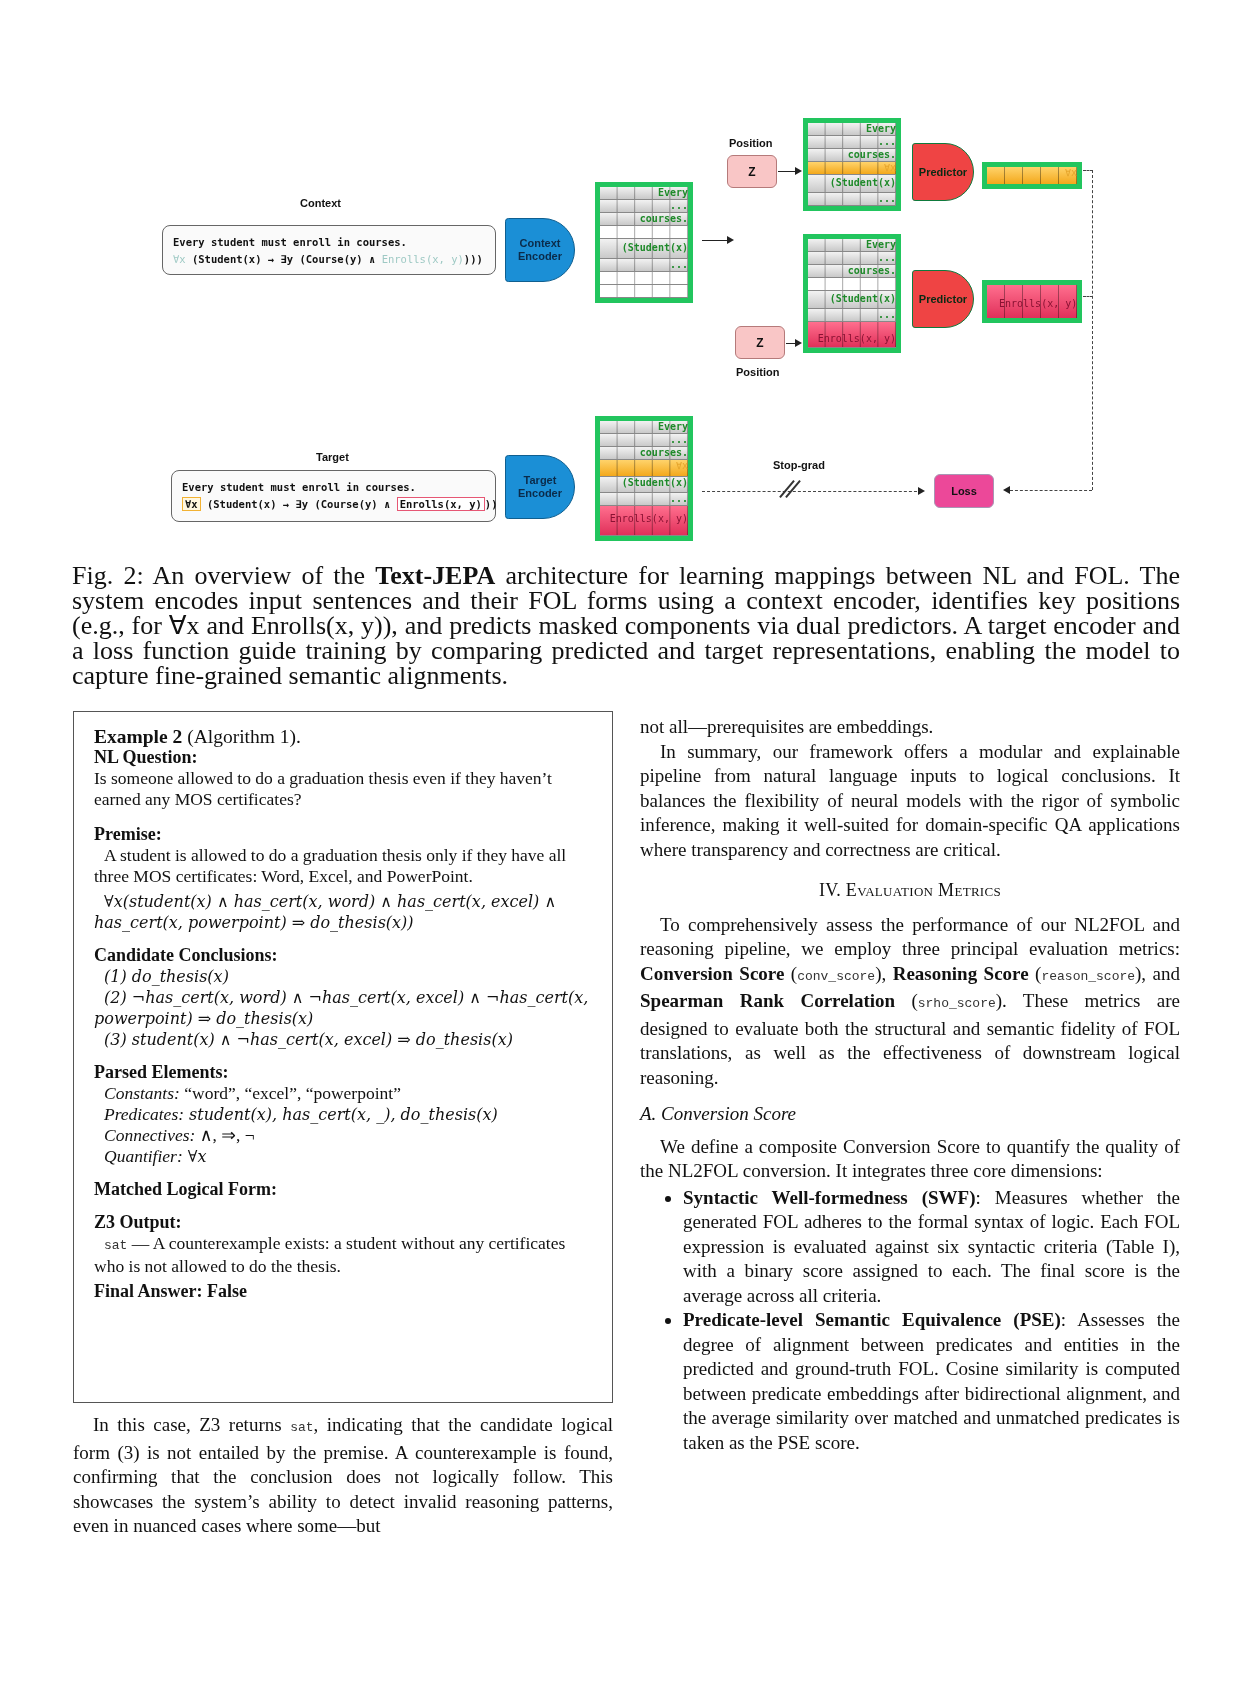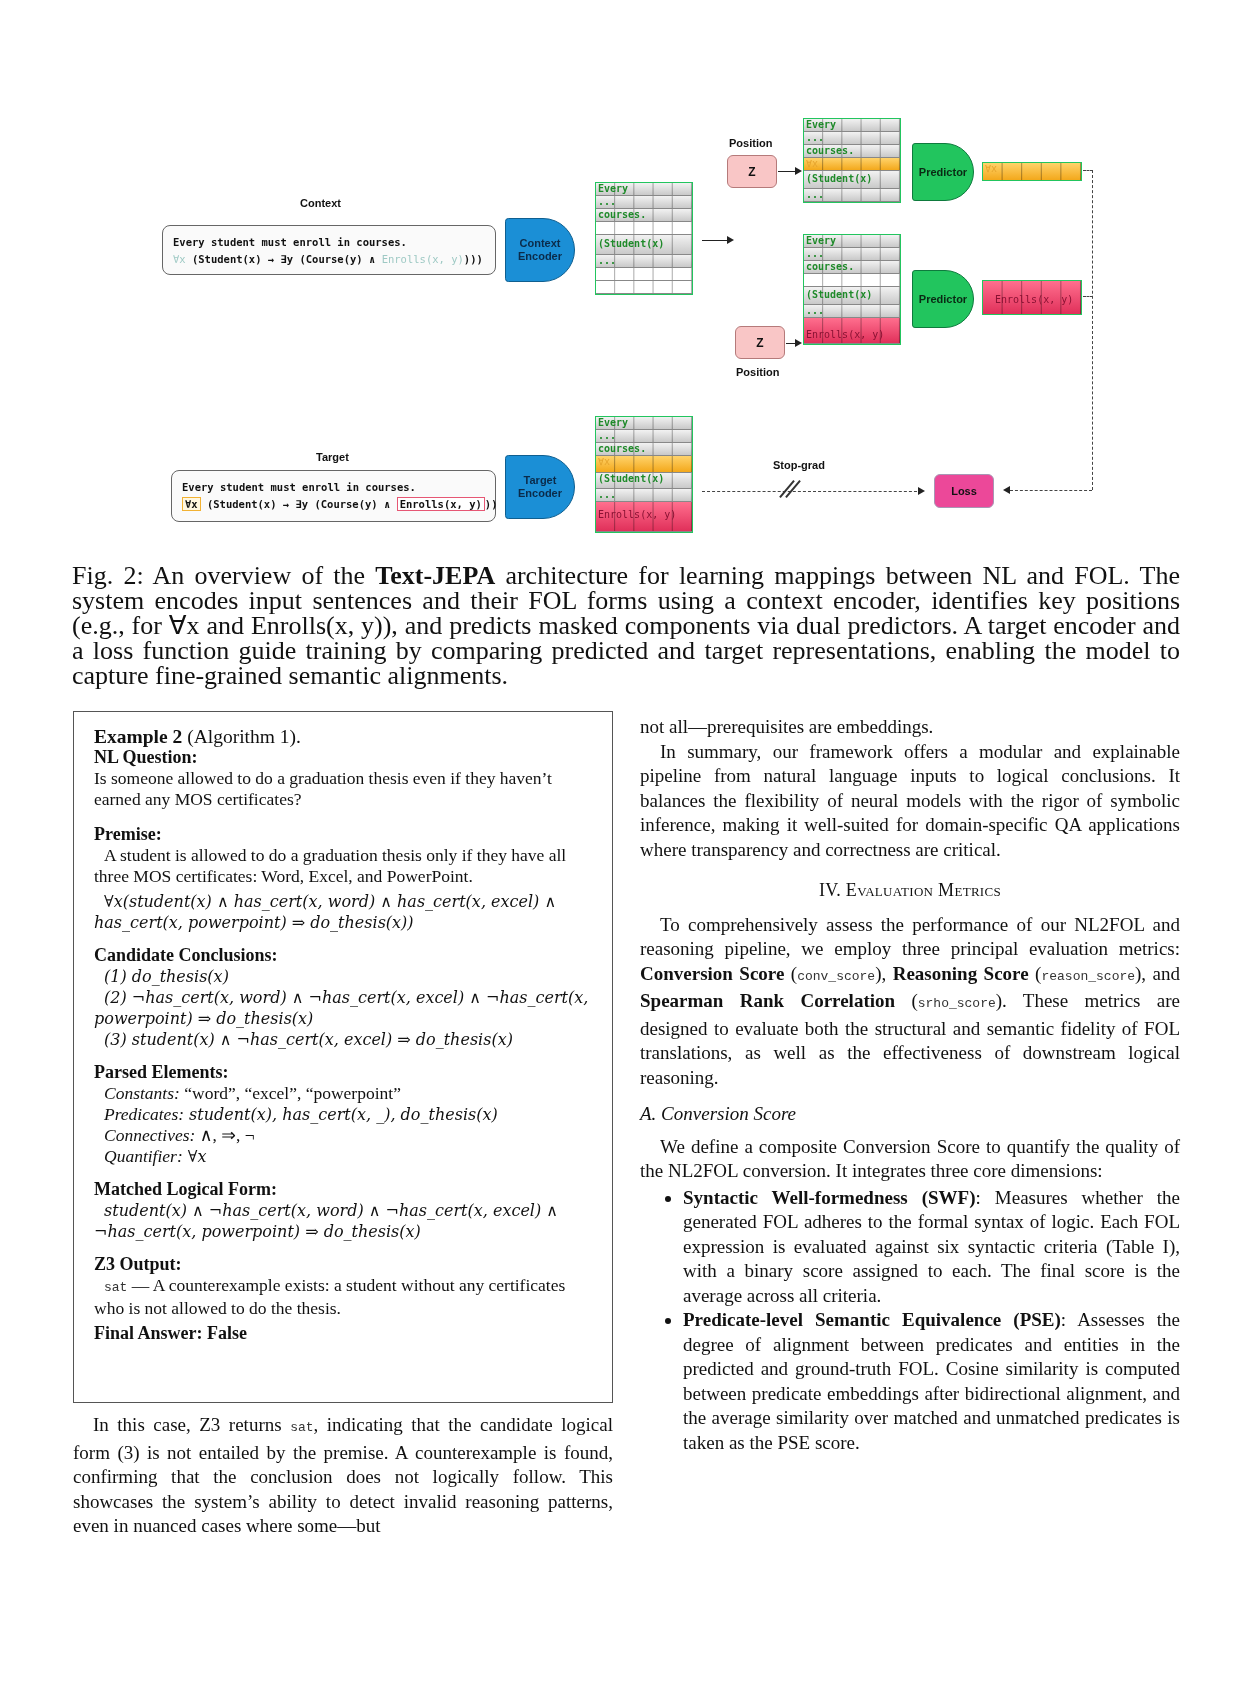--- a/index.html
+++ b/index.html
@@ -5,24 +5,24 @@
   html, body { margin:0; padding:0; background:#ffffff; }
   body { width:1253px; height:1699px; position:relative; overflow:hidden; font-family:"Liberation Serif", serif; color:#111; }
   .abs { position:absolute; }
   
   .dlabel { font-family:"Liberation Sans", sans-serif; font-weight:bold; font-size:11px; color:#111; }
   .textbox { border:1.5px solid #666; border-radius:8px; background:#fafafa; font-family:"DejaVu Sans Mono", monospace; font-weight:bold; font-size:10.5px; padding:8px 10px; box-sizing:border-box; line-height:17px; white-space:nowrap; }
   .muted { color:#9ec9c4; font-weight:normal; }
   .hl-orange { border:1.5px solid #f2b233; background:#fff7e0; padding:0 2px; }
   .hl-red { border:1.5px solid #e65774; background:#fff; padding:0 2px; }
   .encoder { background:#1b8fd6; border:1.5px solid #0f5f90; border-radius:4px 38px 38px 4px; font-family:"Liberation Sans", sans-serif; font-weight:bold; font-size:11px; color:#0b2b4a; display:flex; align-items:center; justify-content:center; text-align:center; line-height:13px; box-sizing:border-box; }
-  .predictor { background:#22c55e; border:1.5px solid #0e7a3d; border-radius:4px 38px 38px 4px; font-family:"Liberation Sans", sans-serif; font-weight:bold; font-size:11px; color:#0a2a14; display:flex; align-items:center; justify-content:center; box-sizing:border-box; }
+  .predictor { background:#ef4444; border:1.5px solid #0e7a3d; border-radius:4px 38px 38px 4px; font-family:"Liberation Sans", sans-serif; font-weight:bold; font-size:11px; color:#0a2a14; display:flex; align-items:center; justify-content:center; box-sizing:border-box; }
   .zbox { background:#f9c6c6; border:1.5px solid #b57a7a; border-radius:6px; font-family:"Liberation Sans", sans-serif; font-weight:bold; font-size:12px; display:flex; align-items:center; justify-content:center; box-sizing:border-box; }
   .lossbox { background:#ec4899; border:1.5px solid #a896b4; border-radius:6px; font-family:"Liberation Sans", sans-serif; font-weight:bold; font-size:11px; display:flex; align-items:center; justify-content:center; box-sizing:border-box; }
-  .grid { border:1px solid #22c55e; box-sizing:border-box; }
+  .grid { border:5px solid #22c55e; box-sizing:border-box;text-align:right; }
   .row { height:13px; position:relative; border-bottom:1px solid #888; box-sizing:border-box; font-family:"DejaVu Sans Mono", monospace; font-size:10px; line-height:12px; padding-left:2px; white-space:nowrap; overflow:hidden; }
   .row.gray { background:linear-gradient(#f2f2f2,#c9c9c9); color:#1f8a2a; font-weight:bold; }
   .row.white { background:#ffffff; }
   .row.orange { background:linear-gradient(#ffd36b,#f3a81b); color:#e6a52d; }
   .row.red { background:linear-gradient(#ff6f8e,#e0305a); color:#8a1233; }
   .row .cols { position:absolute; inset:0; background-image:linear-gradient(to right, rgba(0,0,0,0.35) 1px, transparent 1px); background-size:20% 100%; background-position:-1px 0; pointer-events:none; }
   .row .t { position:relative; }
   .arrow { position:absolute; height:0; border-top:1.5px solid #222; }
   .arrow::after { content:""; position:absolute; right:-2px; top:-5px; border-left:7px solid #222; border-top:4px solid transparent; border-bottom:4px solid transparent; }
   .dash-h { position:absolute; height:0; border-top:1.5px dashed #444; }
@@ -159,21 +159,20 @@
   <div class="math" style="text-indent:10px;">(2) ¬has_cert(x, word) ∧ ¬has_cert(x, excel) ∧ ¬has_cert(x, powerpoint) ⇒ do_thesis(x)</div>
   <div class="math" style="text-indent:10px;">(3) student(x) ∧ ¬has_cert(x, excel) ⇒ do_thesis(x)</div>
 
   <div class="sec h" style="margin-top:12px;">Parsed Elements:</div>
   <div class="ind"><span class="it">Constants:</span><span> “word”, “excel”, “powerpoint”</span></div>
   <div class="ind"><span class="it">Predicates:</span><span class="math"> student(x), has_cert(x, _), do_thesis(x)</span></div>
   <div class="ind"><span class="it">Connectives:</span><span> ∧, ⇒, ¬</span></div>
   <div class="ind"><span class="it">Quantifier:</span><span class="math"> ∀x</span></div>
 
   <div class="sec h" style="margin-top:12px;">Matched Logical Form:</div>
-  <div class="math" style="text-indent:10px;">student(x) ∧ ¬has_cert(x, word) ∧ ¬has_cert(x, excel) ∧ ¬has_cert(x, powerpoint) ⇒ do_thesis(x)</div>
 
   <div class="sec h" style="margin-top:12px;">Z3 Output:</div>
   <div style="text-indent:10px;"><span class="mono">sat</span><span> — A counterexample exists: a student without any certificates who is not allowed to do the thesis.</span></div>
   <div class="h" style="margin-top:4px;">Final Answer: False</div>
 </div>
 
 <div class="abs col" style="left:73px;top:1413px;width:540px;text-indent:20px;">
   <span>In this case, Z3 returns </span><span class="mono">sat</span><span>, indicating that the candidate logical form (3) is not entailed by the premise. A counterexample is found, confirming that the conclusion does not logically follow. This showcases the system’s ability to detect invalid reasoning patterns, even in nuanced cases where some—but</span>
 </div>
 

